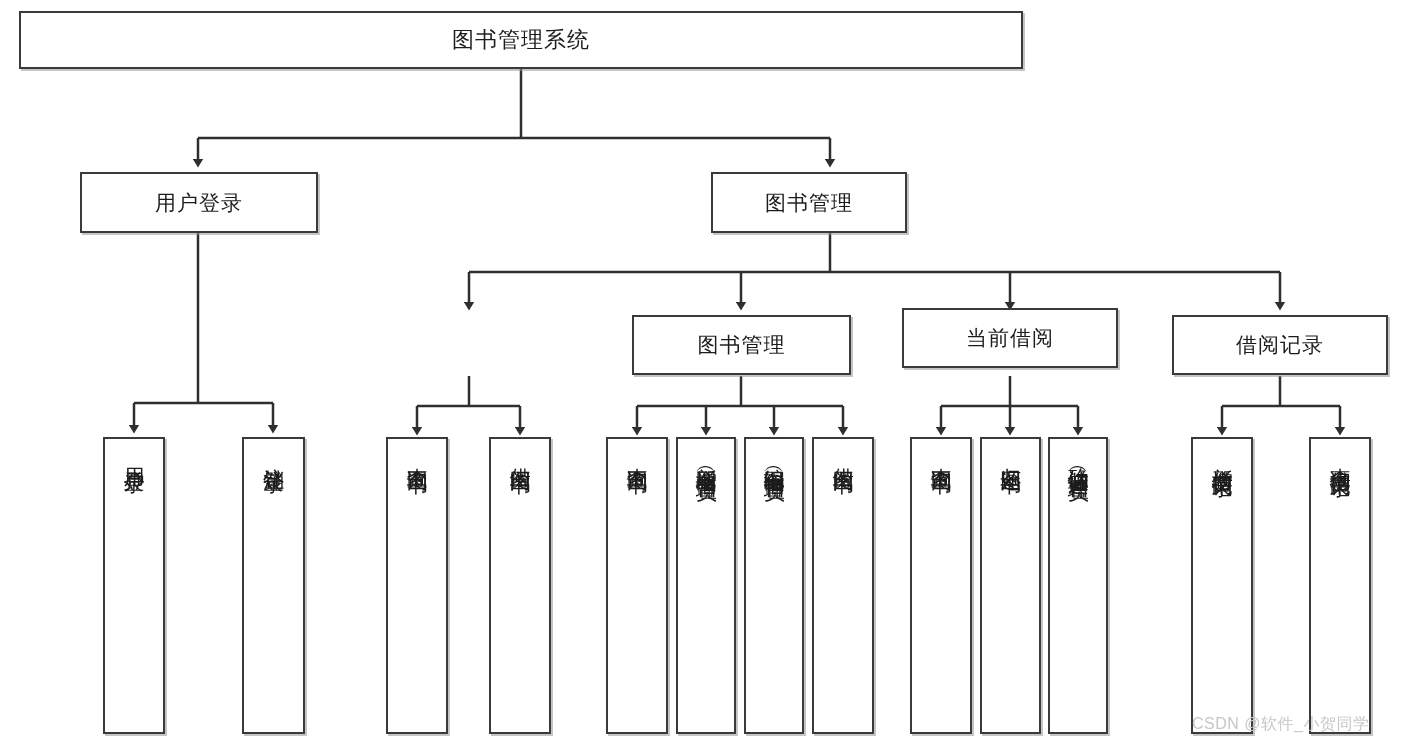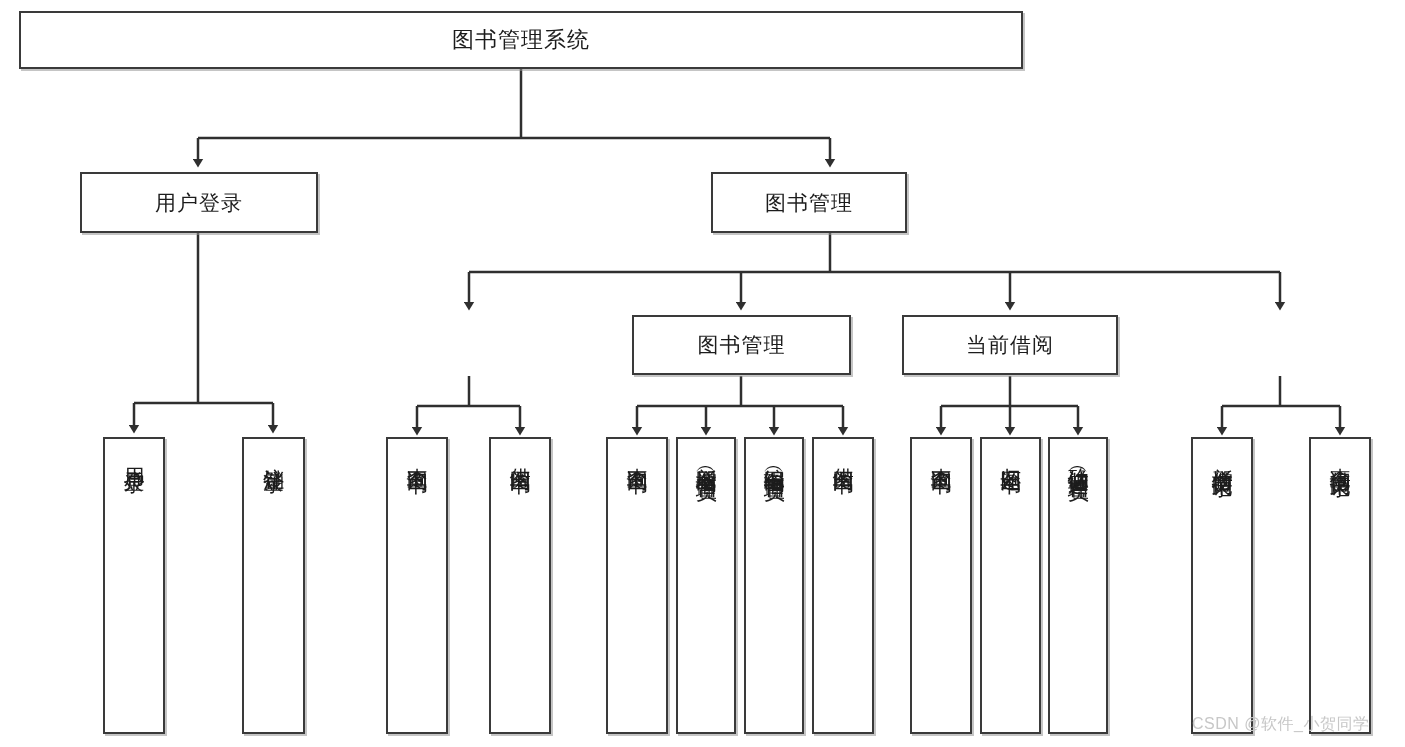--- a/index.html
+++ b/index.html
@@ -134,23 +134,26 @@
   <div class="node horiz" style="left:80px; top:172px; width:238px; height:61px;">
     <span>用户登录</span>
   </div>
   <div class="node horiz" style="left:711px; top:172px; width:196px; height:61px;">
     <span>图书管理</span>
   </div>
 
   <div class="node horiz" style="left:632px; top:315px; width:219px; height:60px;">
     <span>图书管理</span>
   </div>
-  <div class="node horiz" style="left:902px; top:315px; width:216px; height:60px;">
+  <div class="node horiz" style="left:902px; top:308px; width:216px; height:60px;">
     <span>当前借阅</span>
   </div>
+  <div class="node horiz" style="left:1172px; top:315px; width:216px; height:60px;">
+    <span>借阅记录</span>
+  </div>
 
   <div class="node leaf" style="left:103px; top:437px; width:62px; height:297px;">
     <div class="leaf-inner">
       <span class="vtext">用户登录</span>
     </div>
   </div>
   <div class="node leaf" style="left:242px; top:437px; width:63px; height:297px;">
     <div class="leaf-inner">
       <span class="vtext">注销登录</span>
     </div>

